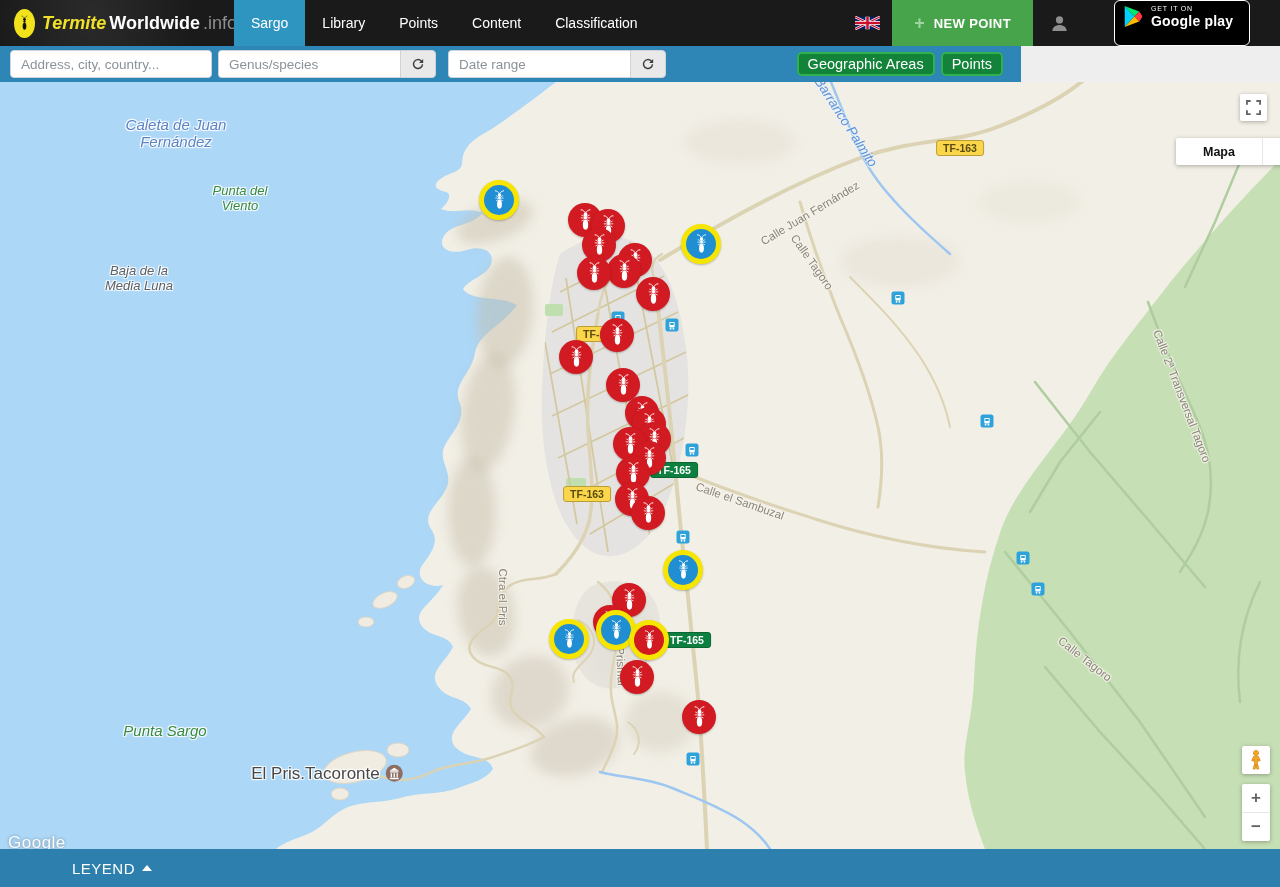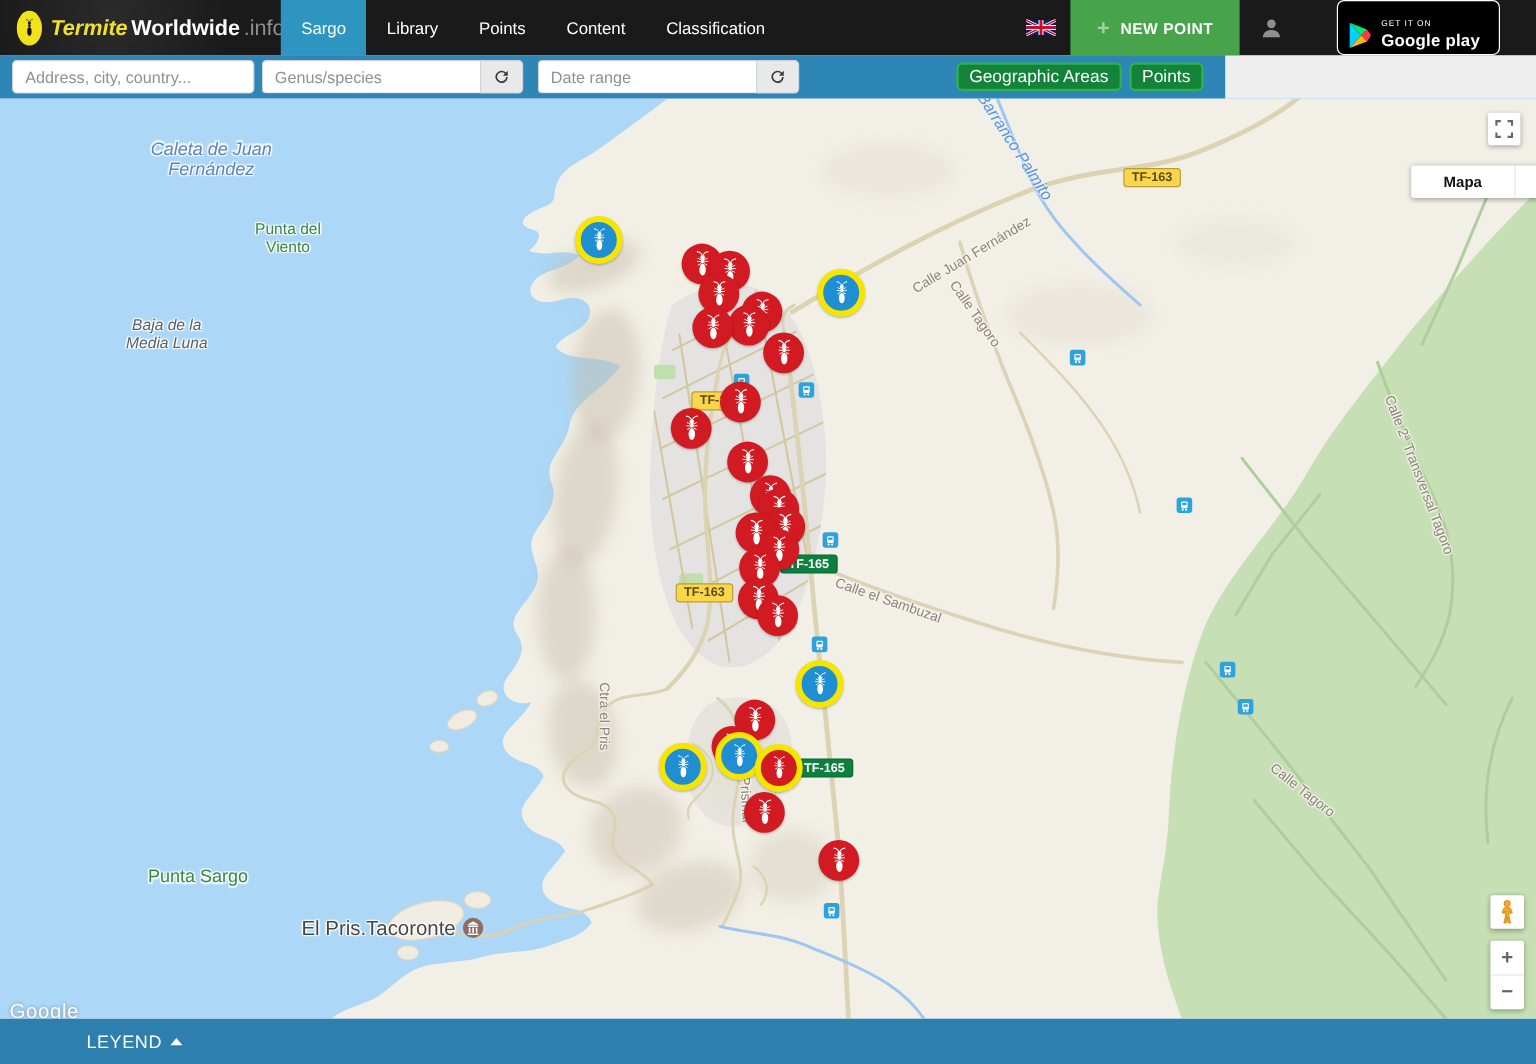--- a/index.html
+++ b/index.html
@@ -18,21 +18,21 @@
   .nav-item{color:#fff;font-size:14px;display:flex;align-items:center;padding:0 17px;cursor:pointer;}
   .nav-item.active{background:#2e95c0;}
   .nav-right{margin-left:auto;display:flex;align-items:stretch;}
   .flag-btn{display:flex;align-items:center;padding:0 12px;cursor:pointer;}
   .new-point-btn{background:#47a44b;display:flex;align-items:center;gap:9px;padding:0 22px;
     cursor:pointer;border:none;}
   .new-point-btn .plus{color:#9fd4a0;font-size:18px;font-weight:bold;line-height:1;}
   .new-point-btn .npl{color:#fff;font-size:13px;font-weight:bold;letter-spacing:.4px;}
   .user-btn{display:flex;align-items:center;padding:0 17px;cursor:pointer;}
   .play-badge{align-self:center;margin:0 30px 0 28px;width:118px;height:36px;background:#000;
-    border:1px solid #fff;border-radius:6px;display:flex;align-items:flex-end;gap:7px;
+    border:1px solid #fff;border-radius:6px;display:flex;align-items:flex-start;gap:7px;
     padding:4px 8px;cursor:pointer;}
   .play-texts{display:flex;flex-direction:column;line-height:1.15;}
   .play-texts .t1{color:#fff;font-size:7px;letter-spacing:.8px;}
   .play-texts .t2{color:#fff;font-size:14px;font-weight:bold;letter-spacing:.2px;}
   
   .filter-bar{position:absolute;left:0;top:46px;width:1021px;height:36px;background:#2e86b6;
     display:flex;align-items:center;z-index:50;}
   .fb-input{height:28px;box-sizing:border-box;border:1px solid #cfd4d9;border-radius:4px;
     padding:0 10px;font-size:13.5px;color:#333;outline:none;font-family:inherit;}
   .fb-input::placeholder{color:#8b9298;}
@@ -46,21 +46,21 @@
   .pill-btn{background:#128339;border:2px solid #2fb14d;color:#fff;border-radius:5px;
     font-size:14.5px;padding:2px 9px;cursor:pointer;font-family:inherit;}
   
   #map{position:absolute;left:0;top:82px;width:1280px;height:767px;background:#acd7f7;
     overflow:hidden;cursor:grab;z-index:1;}
   #terrain{position:absolute;left:0;top:0;}
   #overlays{position:absolute;left:0;top:0;width:100%;height:100%;}
   .place-label{position:absolute;transform:translate(-50%,-50%);text-align:center;line-height:1.15;
     white-space:nowrap;text-shadow:-1px -1px 1px #fff,1px -1px 1px #fff,-1px 1px 1px #fff,1px 1px 1px #fff;}
   .place-label.water{color:#5b82c4;font-style:italic;}
-  .place-label.nature{color:#358a41;}
+  .place-label.nature{color:#358a41;font-style:italic;}
   .place-label.terrain{color:#5d6064;font-style:italic;}
   .place-label.town{color:#474747;}
   .place-label.with-poi{display:flex;align-items:flex-start;gap:5px;padding-left:36px;}
   .road-label{position:absolute;color:#8a857c;font-size:11.5px;white-space:nowrap;
     text-shadow:-1px -1px 1px #f6f3ea,1px -1px 1px #f6f3ea,-1px 1px 1px #f6f3ea,1px 1px 1px #f6f3ea;}
   .road-label.stream{color:#5d93d8;font-style:italic;font-size:13.5px;
     text-shadow:-1px -1px 1px #e8f1fb,1px 1px 1px #e8f1fb;}
   .route-badge{position:absolute;transform:translate(-50%,-50%);font-size:10.5px;font-weight:bold;
     padding:1px 6px;border-radius:3px;white-space:nowrap;}
   .route-badge.yellow{background:#fbd54a;border:1px solid #b99e35;color:#574c11;}

